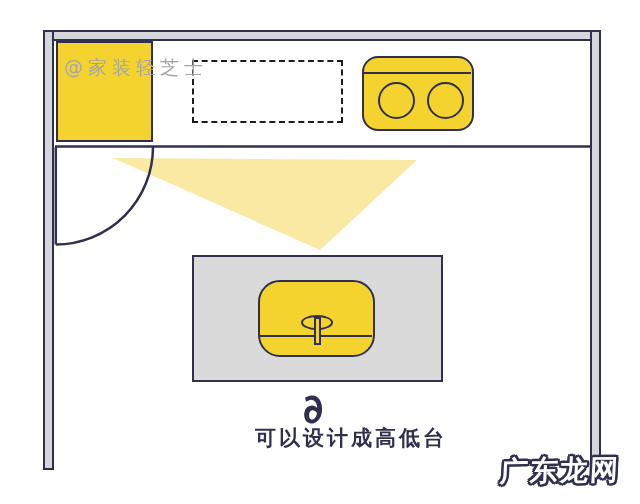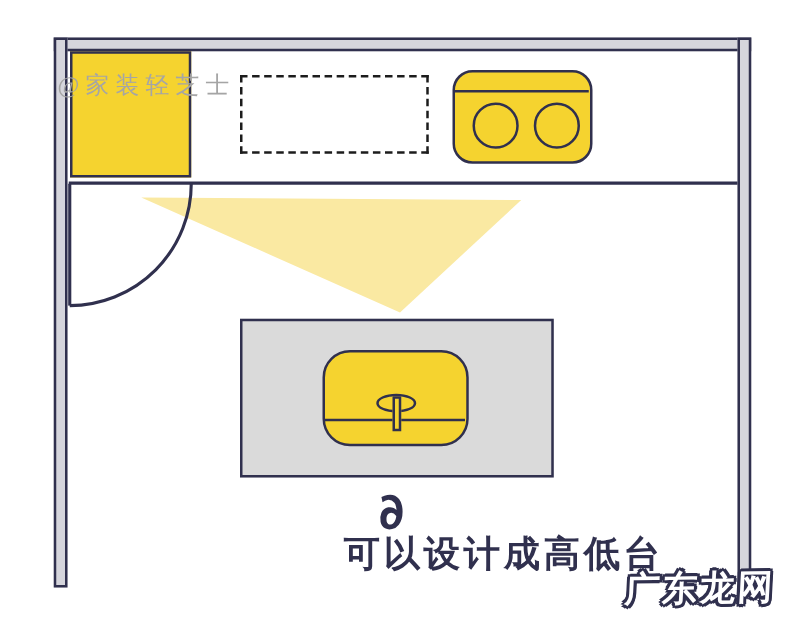--- a/index.html
+++ b/index.html
@@ -45,24 +45,24 @@
   #sink{left:258px;top:280px;width:117px;height:77px;border-radius:22px;
     background:var(--accent-yellow);border:2.5px solid var(--line-navy);}
   #sink-divider{left:0;top:52.5px;width:112px;height:2.5px;background:var(--line-navy);}
   #sink-drain{left:41px;top:32.5px;width:32px;height:15px;border-radius:50%;
     border:2px solid var(--line-navy);background:transparent;}
   #faucet{left:53.5px;top:34.5px;width:7px;height:28px;
     border:2px solid var(--line-navy);background:var(--accent-yellow);}
   
   #overlay{left:0;top:0;width:640px;height:504px;pointer-events:none;}
   
-  #creator-watermark{left:46px;top:55px;font-size:19px;letter-spacing:5px;
-    color:var(--watermark-gray);font-weight:500;white-space:nowrap;z-index:6;font-family:Liberation Serif, serif;}
-  #caption-text{left:241px;top:424px;width:290px;text-align:right;
-    font-size:29px;font-weight:700;letter-spacing:3px;color:var(--line-navy);
+  #creator-watermark{left:64px;top:55px;font-size:19px;letter-spacing:5px;
+    color:var(--watermark-gray);font-weight:500;white-space:nowrap;z-index:6;}
+  #caption-text{left:255px;top:424px;width:290px;text-align:left;
+    font-size:21px;font-weight:700;letter-spacing:3px;color:var(--line-navy);
     white-space:nowrap;z-index:5;}
   #site-watermark{left:500px;top:452px;font-size:28px;font-weight:800;
     letter-spacing:2px;color:var(--watermark-white);white-space:nowrap;z-index:9;
     transform:skewX(-4deg) rotate(-1deg);
     text-shadow:
       -2px -2px 0 var(--line-navy), 2px -2px 0 var(--line-navy),
       -2px  2px 0 var(--line-navy), 2px  2px 0 var(--line-navy),
       -2.5px 0 0 var(--line-navy), 2.5px 0 0 var(--line-navy),
       0 -2.5px 0 var(--line-navy), 0 2.5px 0 var(--line-navy);}
   #curl-doodle-text{font-size:40px;font-weight:700;fill:var(--line-navy);}

